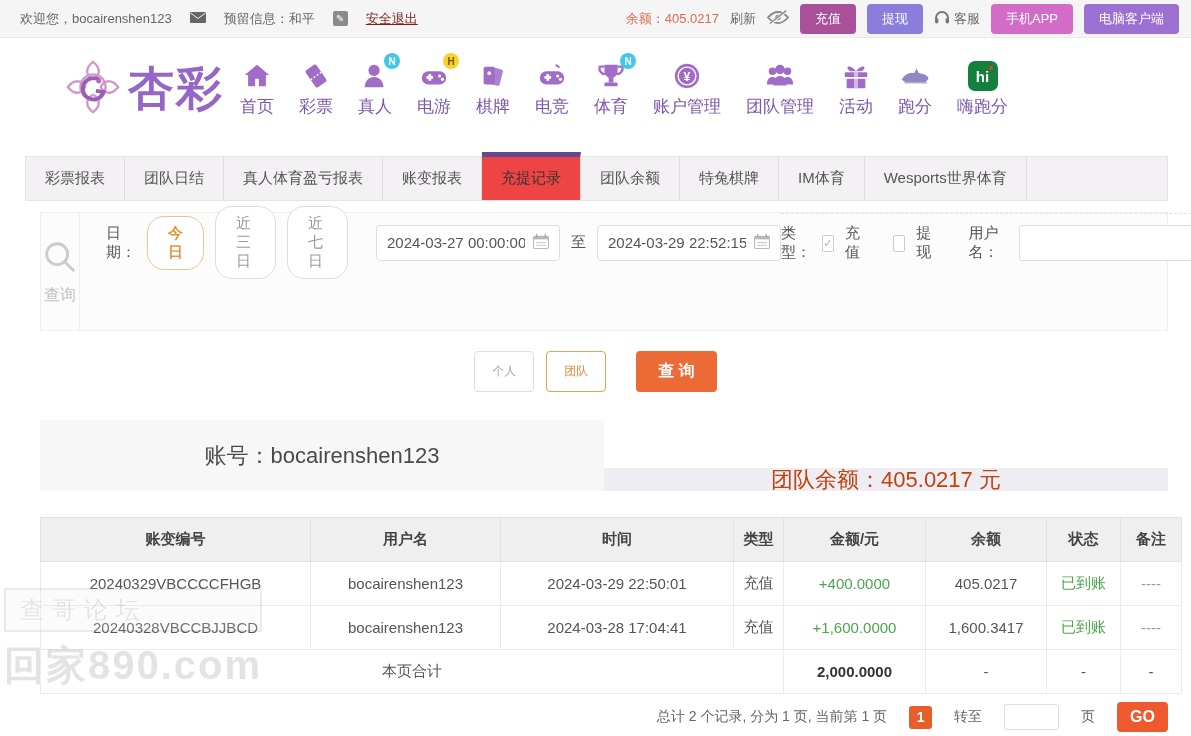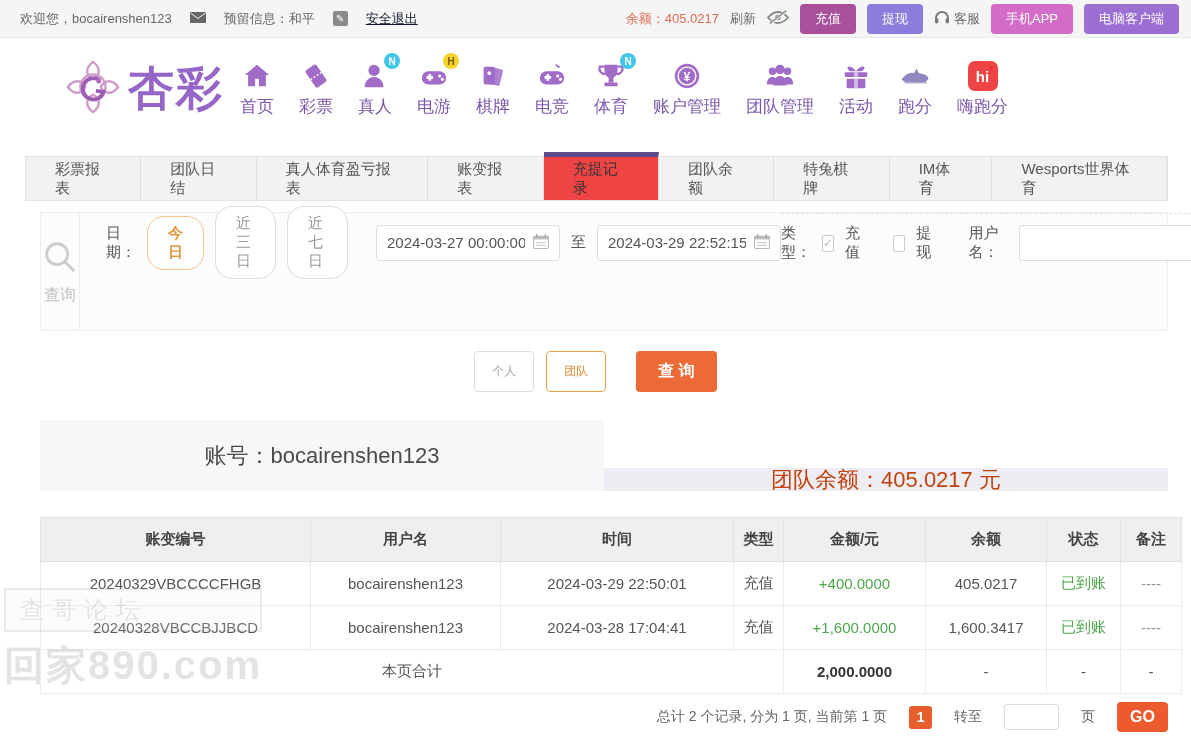--- a/index.html
+++ b/index.html
@@ -4,21 +4,21 @@
 <style>
   * { box-sizing: border-box; margin: 0; padding: 0; }
   html, body { width: 1191px; height: 736px; overflow: hidden; }
   body { font-family: "Liberation Sans", "DejaVu Sans", sans-serif; background: #fff; position: relative; }
 
   
   .topbar { height: 38px; background: #f5f5f5; border-bottom: 1px solid #e9e9e9;
             display: flex; align-items: center; padding: 0 12px 0 20px; font-size: 13px; color: #666; }
   .tb-left { display: flex; align-items: center; gap: 18px; }
   .tb-right { margin-left: auto; display: flex; align-items: center; gap: 11px; }
-  .tb-link { color: #0f172a; text-decoration: underline; cursor: pointer; }
+  .tb-link { color: #7f1d1d; text-decoration: underline; cursor: pointer; }
   .tb-balance { color: #e06a50; }
   .edit-ic { display: inline-flex; width: 15px; height: 15px; background: #8a8a8a; border-radius: 2px;
              color: #fff; font-size: 10px; align-items: center; justify-content: center; cursor: pointer; }
   .tb-btn { color: #fff; border: none; border-radius: 4px; padding: 6px 15px; font-size: 13px; cursor: pointer;
             font-family: inherit; }
   .btn-deposit { background: #a8509a; }
   .btn-withdraw { background: #8a7ddb; }
   .btn-mobile { background: #d36cc6; }
   .btn-pc { background: #9c6fd3; }
   .tb-service { display: flex; align-items: center; gap: 4px; cursor: pointer; }
@@ -30,28 +30,28 @@
   .nav { display: flex; align-items: flex-end; gap: 25px; }
   .nav-item { display: flex; flex-direction: column; align-items: center; gap: 3px;
               color: #7d57ad; font-size: 17px; cursor: pointer; white-space: nowrap; }
   .nav-icon { width: 32px; height: 32px; position: relative; display: flex; align-items: center; justify-content: center; }
   .nav-icon svg { width: 30px; height: 30px; fill: #a06cc8; }
   .badge { position: absolute; top: -7px; right: -9px; width: 16px; height: 16px; border-radius: 50%;
            font-size: 10px; font-weight: bold; display: flex; align-items: center; justify-content: center; }
   .badge:empty { display: none; }
   .badge-n { background: #41c7ea; color: #fff; }
   .badge-h { background: #f6d32b; color: #7a5a00; }
-  .hi-app { width: 30px; height: 30px; background: #ef4444; border-radius: 7px; color: #fff;
+  .hi-app { width: 30px; height: 30px; background: #15803d; border-radius: 7px; color: #fff;
             font-size: 15px; font-weight: bold; display: flex; align-items: center; justify-content: center; position: relative; }
   .hi-app::after { content: ""; position: absolute; top: 5px; right: 5px; width: 4px; height: 4px;
                    border-radius: 50%; background: #e33; }
 
   
   .tabs { margin: 16px 23px 0 25px; display: flex; background: #f3f1f3; border: 1px solid #e5e3e5; height: 45px; }
-  .tab { padding: 0 29px; display: flex; align-items: center; font-size: 15px; color: #555;
+  .tab { padding: 0 19px; display: flex; align-items: center; font-size: 15px; color: #555;
          border-right: 1px solid #dedede; cursor: pointer; }
   .tab.active { background: #ef4444; color: #333; border-top: 5px solid #60498d; margin-top: -5px; }
 
   
   .filter { margin: 11px 23px 0 40px; border: 1px solid #f0eff0; background: #fdfcfd; display: flex; height: 119px; }
   .filter-side { width: 90px; border-right: 1px solid #eee; display: flex; flex-direction: column;
                  align-items: center; justify-content: center; gap: 5px; color: #c0c0c0; font-size: 16px; }
   .filter-main { flex: 1; padding: 0 26px; display: flex; flex-direction: row; }
   .filter-row { height: 59px; display: flex; align-items: center; gap: 11px; font-size: 15px; color: #555; }
   .filter-row + .filter-row { border-top: 1px dashed #e2e2e2; }

